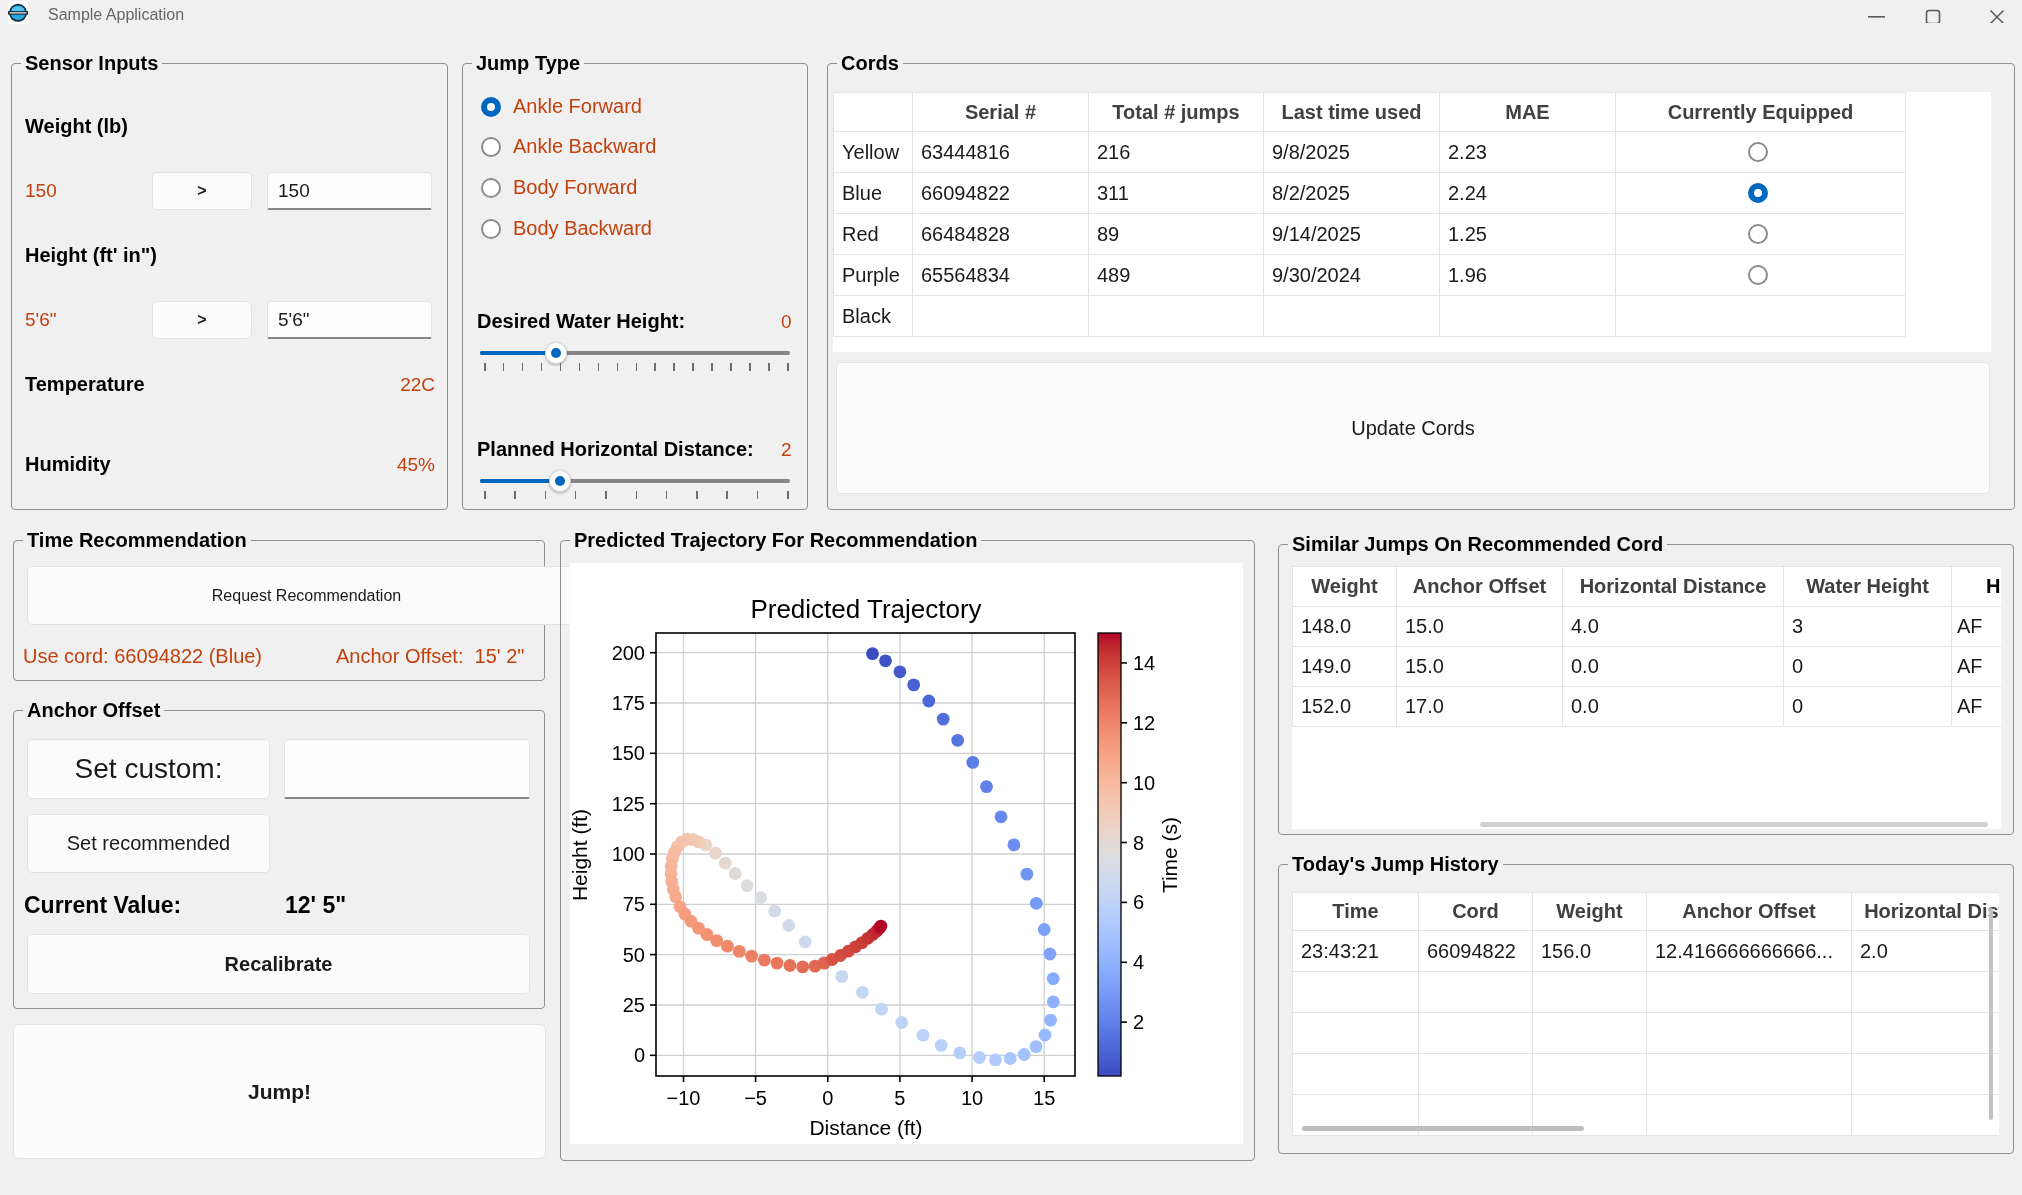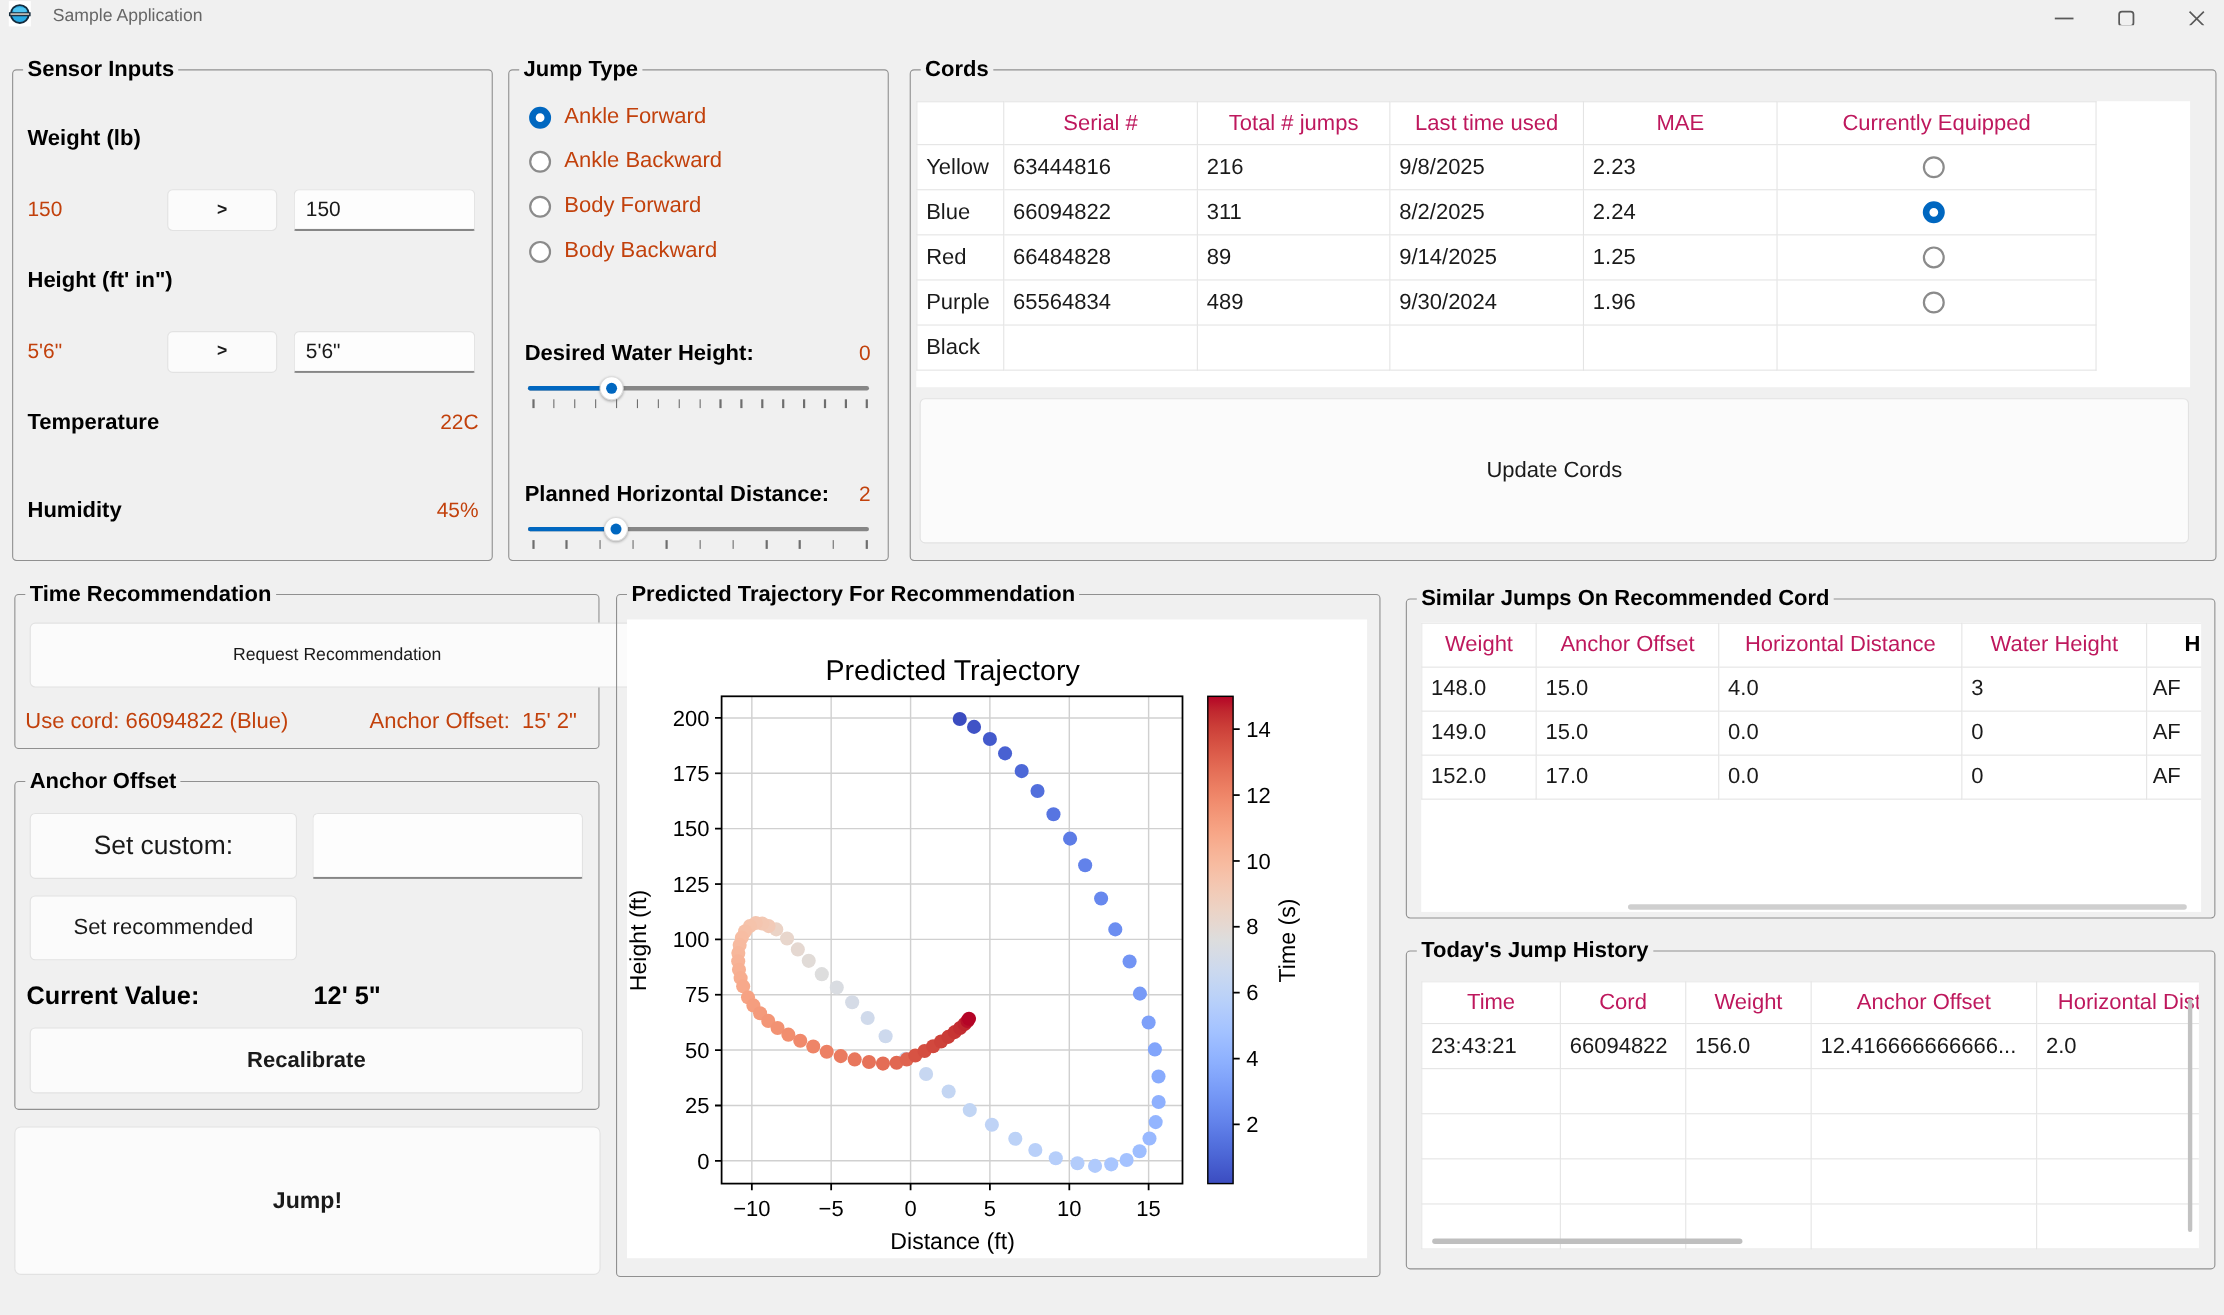--- a/index.html
+++ b/index.html
@@ -7,21 +7,21 @@
 .group { position:absolute; border:1px solid #909090; border-radius:4px; }
 .glabel { position:absolute; top:-14px; left:9px; background:#f0f0f0; padding:0 4px; font-weight:bold; font-size:20px; color:#000; white-space:nowrap; line-height:26px; }
 .btn { position:absolute; background:#fbfbfb; border:1px solid #e2e2e2; border-radius:5px; display:flex; align-items:center; justify-content:center; font-size:19px; color:#1a1a1a; }
 .entry { position:absolute; background:#fdfdfd; border:1px solid #e2e2e2; border-bottom:2px solid #868686; border-radius:5px 5px 2px 2px; font-size:19px; color:#1a1a1a; display:flex; align-items:center; padding-left:10px; }
 .blab { position:absolute; font-weight:bold; font-size:20px; color:#000; white-space:nowrap; }
 .plab { position:absolute; font-size:19px; color:#c2410c; white-space:nowrap; }
 .radio { position:absolute; width:20px; height:20px; border-radius:50%; background:#fff; border:2px solid #8b8b8b; }
 .radio.sel { border:6px solid #0067c0; }
 table.tv { border-collapse:collapse; background:#fff; }
 table.tv td, table.tv th { border:1px solid #e4e4e4; font-size:20px; padding:0 0 0 8px; text-align:left; font-weight:normal; color:#1a1a1a; white-space:nowrap; overflow:hidden; }
-table.tv th { font-weight:normal; text-align:center; color:#be185d; padding:0; }
+table.tv th { font-weight:bold; text-align:center; color:#404040; padding:0; }
 </style></head>
 <body>
 
 <div class="abs" style="left:0;top:0;width:2022px;height:31px;background:#f0f0f0;">
 <div class="abs" style="left:8px;top:1px;width:20px;height:23px;background:#fff;"></div>
 <svg class="abs" style="left:8px;top:3px;" width="20" height="20" viewBox="0 0 20 20">
  <circle cx="10" cy="9.8" r="9" fill="#142b3d"></circle>
  <circle cx="10" cy="9.8" r="7.3" fill="#29aae3"></circle>
  <ellipse cx="10" cy="6.4" rx="6.2" ry="2.9" fill="#55c8f2" opacity="0.9"></ellipse>
  <path d="M0 8.1 L20 8.1 L20 11.7 L0 11.7 Z" fill="#142b3d"></path>
@@ -168,21 +168,21 @@
 <div class="btn" style="left:836px;top:362px;width:1154px;height:132px;font-size:20px;">Update Cords</div>
 <div class="group" style="left:13px;top:540px;width:532px;height:141px;">
     <span class="glabel">Time Recommendation</span>
   </div>
 <div class="btn" style="left:27px;top:566px;width:559px;height:59px;font-size:16px;">Request Recommendation</div>
 <span class="plab" style="left:23px;top:645px;font-size:20px;">Use cord: 66094822 (Blue)</span>
 <span class="plab" style="left:336px;top:645px;font-size:20px;">Anchor Offset:&nbsp; 15' 2"</span>
 <div class="group" style="left:13px;top:710px;width:532px;height:299px;">
     <span class="glabel">Anchor Offset</span>
   </div>
-<div class="btn" style="left:27px;top:739px;width:243px;height:60px;font-size:24px;">Set custom:</div>
+<div class="btn" style="left:27px;top:739px;width:243px;height:60px;font-size:28px;">Set custom:</div>
 <div class="entry" style="left:284px;top:739px;width:246px;height:60px;"></div>
 <div class="btn" style="left:27px;top:814px;width:243px;height:59px;font-size:20px;">Set recommended</div>
 <span class="blab" style="left:24px;top:892px;font-size:23px;">Current Value:</span>
 <span class="blab" style="left:285px;top:892px;font-size:23px;">12' 5"</span>
 <div class="btn" style="left:27px;top:934px;width:503px;height:60px;font-size:20px;font-weight:bold;">Recalibrate</div>
 <div class="btn" style="left:13px;top:1024px;width:533px;height:135px;font-size:21px;font-weight:bold;border-radius:6px;">Jump!</div>
 <div class="group" style="left:560px;top:540px;width:695px;height:621px;">
     <span class="glabel">Predicted Trajectory For Recommendation</span>
   </div>
 <div class="abs" style="left:570px;top:563px;width:673px;height:581px;"><svg width="673" height="581" font-family="Liberation Sans, sans-serif">

